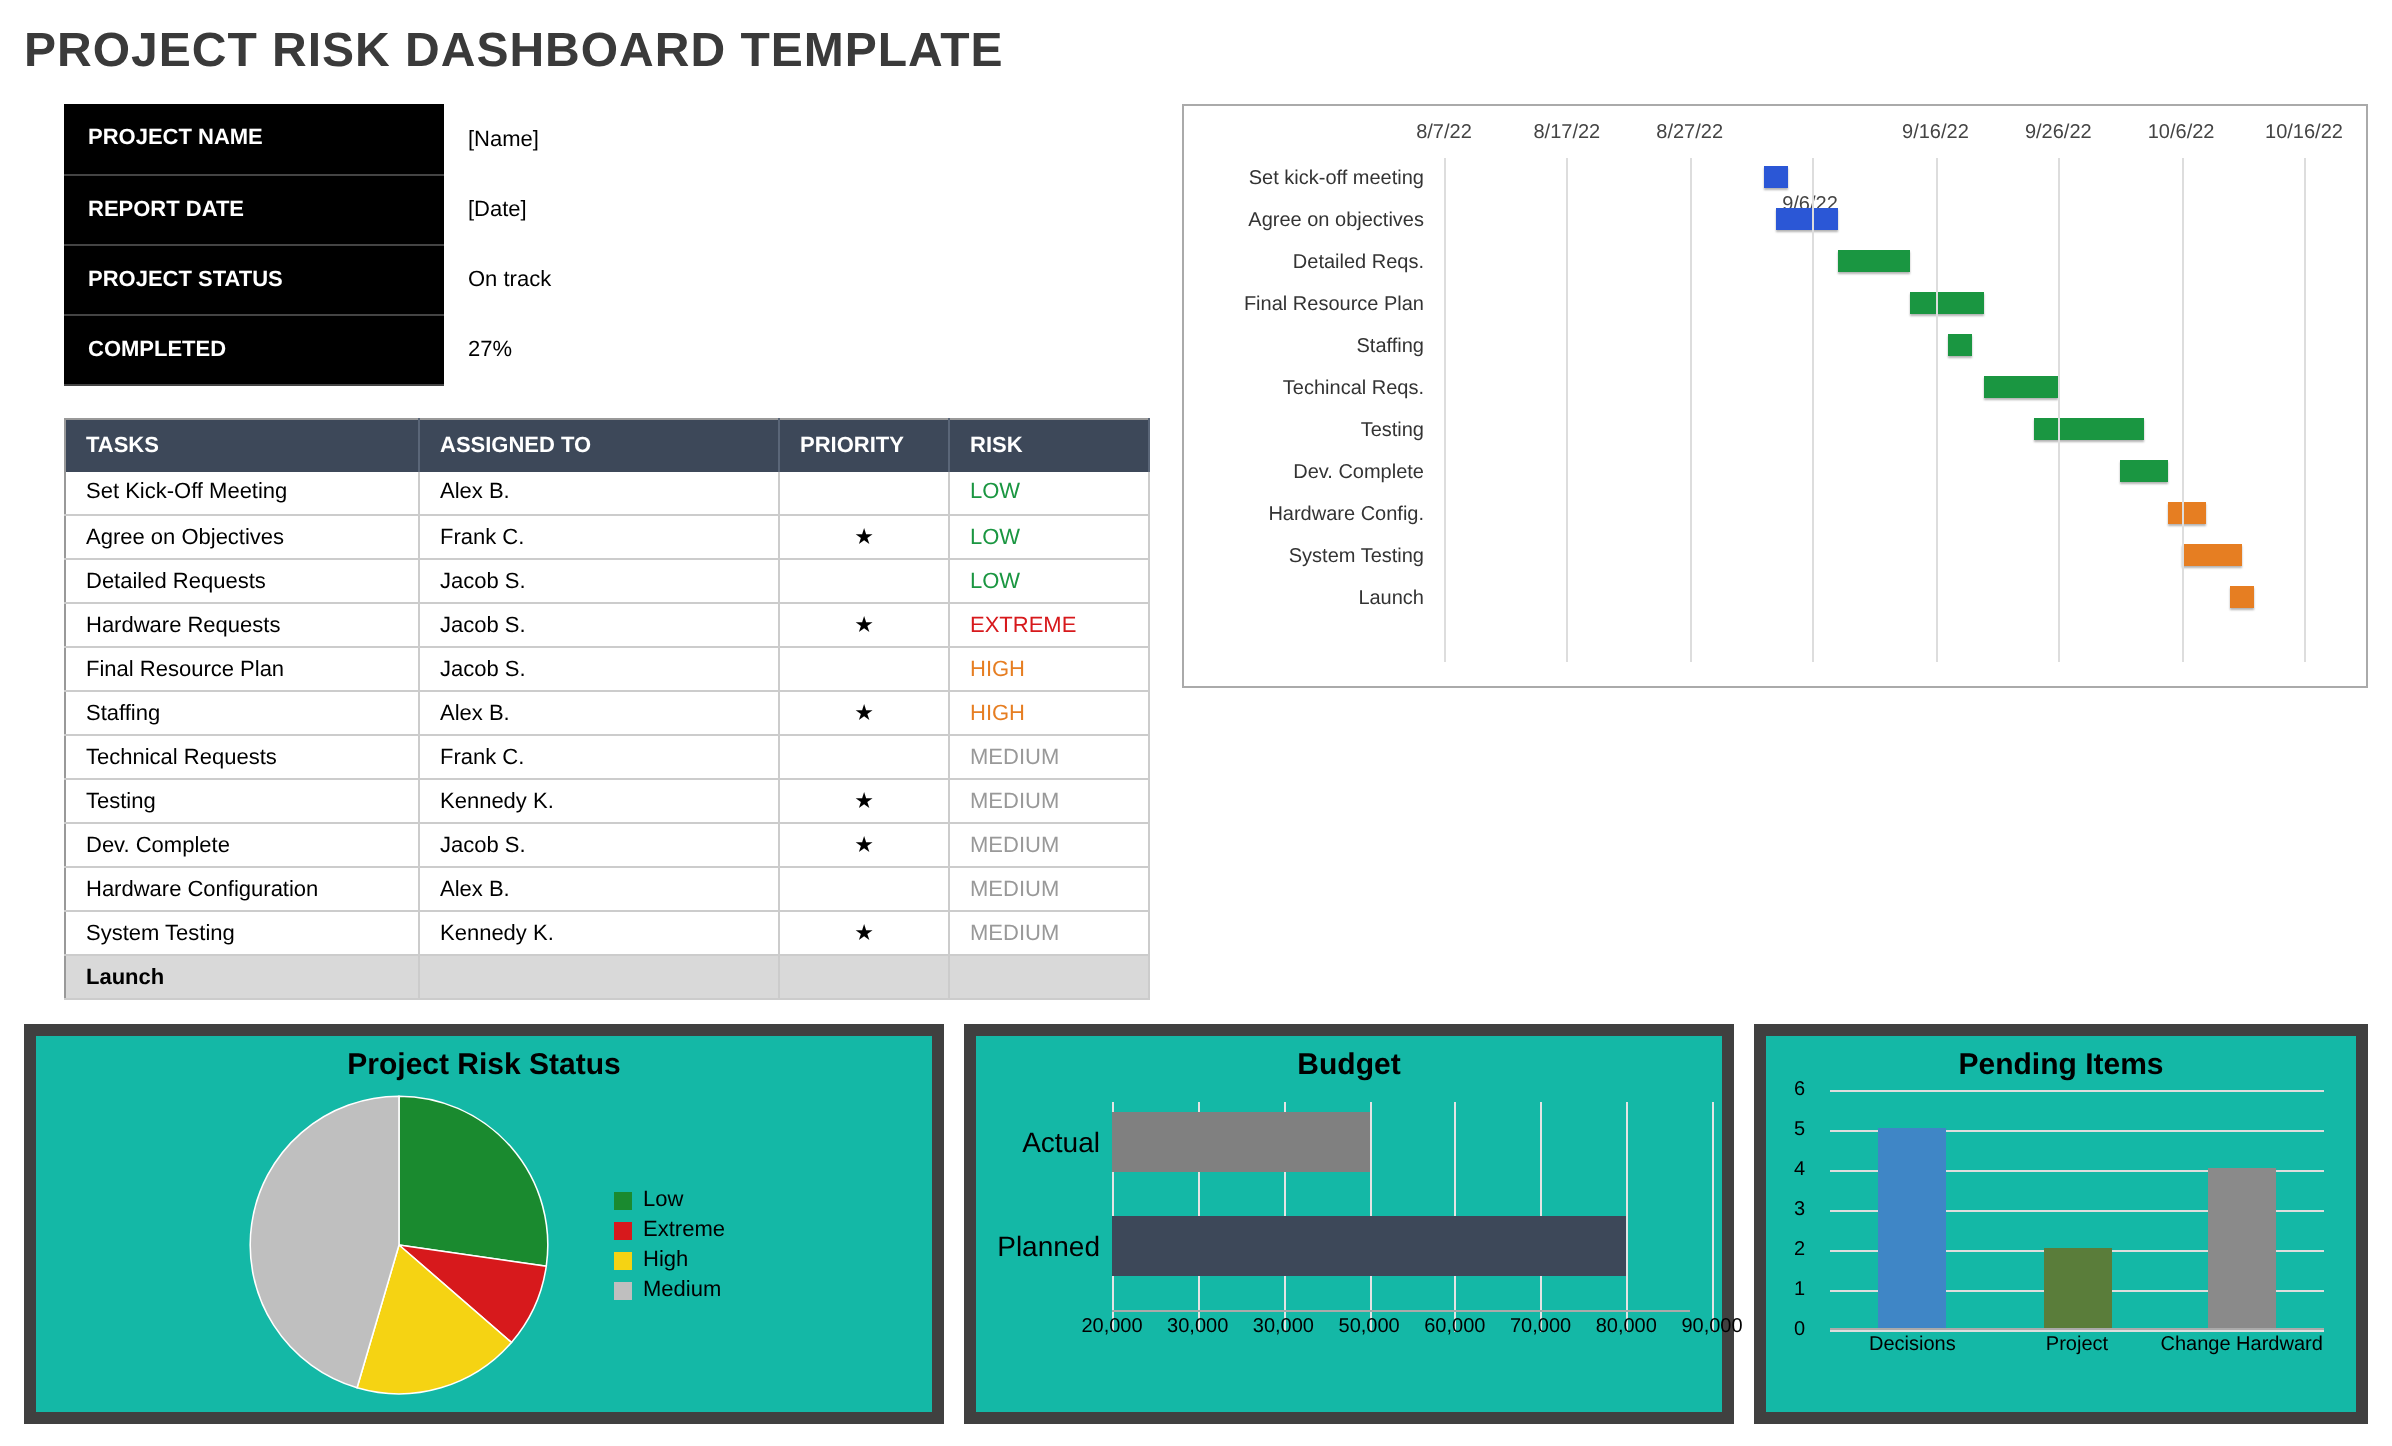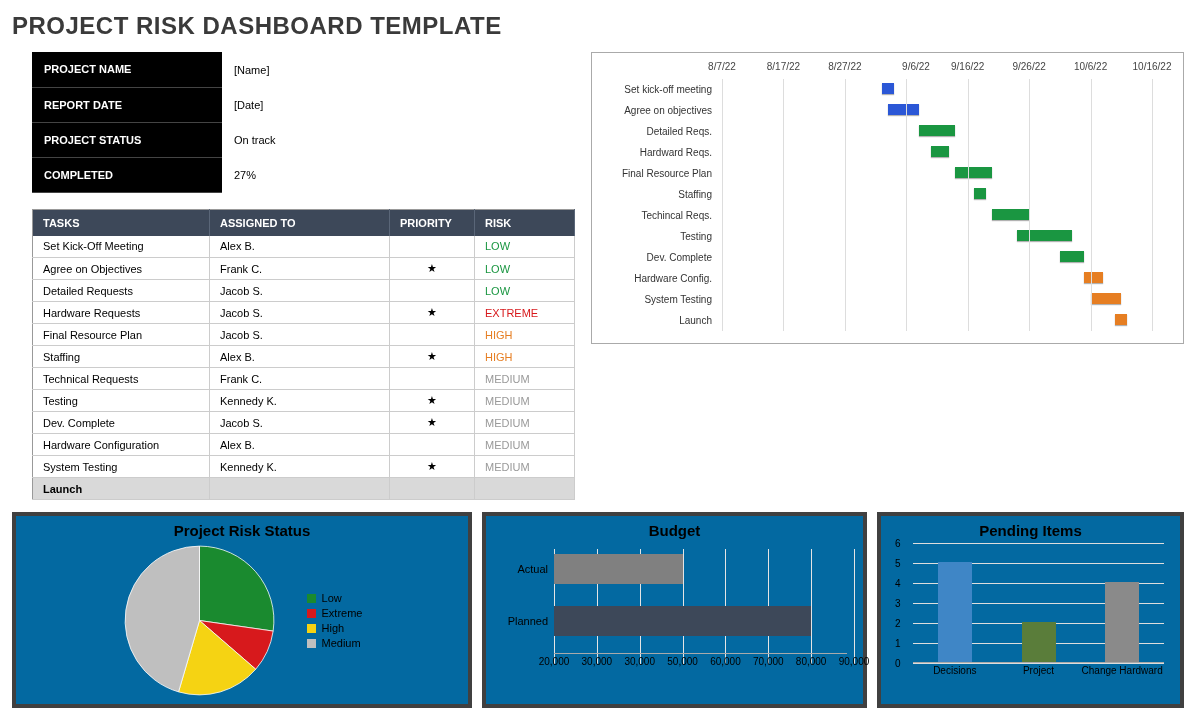--- a/index.html
+++ b/index.html
@@ -33,36 +33,36 @@
   .gantt-dates { position: relative; height: 18px; }
   .gantt-date { position: absolute; font-size: 10px; color: #444; transform: translateX(-50%); }
   .gantt-vline { position: absolute; top: 18px; bottom: 0; border-left: 1px solid #ddd; }
   .gantt-rows { }
   .gantt-row { height: 21px; position: relative; }
   .gantt-label { position: absolute; left: -130px; width: 125px; text-align: right; font-size: 10px; color: #333; line-height: 21px; padding-right: 5px; }
   .gantt-bar { position: absolute; top: 4px; height: 11px; border-radius: 0; }
 
   
   .charts-row { display: flex; gap: 10px; margin-top: 12px; }
-  .chart-box { border: 4px solid #404040; background: #0369a1; padding: 6px 8px; }
+  .chart-box { border: 6px solid #404040; background: #14b8a6; padding: 6px 8px; }
   .chart-title { text-align: center; font-weight: bold; font-size: 15px; margin-bottom: 4px; font-family: "Century Gothic", Arial, sans-serif; }
 
   
   .pie-box { flex: 0 0 460px; display: flex; flex-direction: column; }
   .pie-body { display: flex; align-items: center; justify-content: center; gap: 30px; flex: 1; }
   .pie-svg { width: 155px; height: 155px; }
   .legend { font-size: 11px; }
   .legend-row { display: flex; align-items: center; gap: 6px; margin: 3px 0; }
   .sw { width: 9px; height: 9px; display: inline-block; }
 
   
   .budget-box { flex: 0 0 385px; }
   .hbar-area { position: relative; height: 135px; margin: 10px 8px 0 60px; }
   .hbar-row { position: relative; height: 40px; margin-bottom: 12px; }
-  .hbar-label { position: absolute; left: -58px; width: 52px; text-align: right; font-size: 11px; line-height: 40px; }
+  .hbar-label { position: absolute; left: -58px; width: 52px; text-align: right; font-size: 14px; line-height: 40px; }
   .hbar-bar { position: absolute; top: 5px; height: 30px; }
   .hbar-axis { position: relative; height: 20px; border-top: 1px solid #aaa; margin-top: 4px; }
   .hbar-ticklabel { position: absolute; font-size: 10px; top: 2px; transform: translateX(-50%); }
   .hbar-vline { position: absolute; top: 0; bottom: 20px; border-left: 1px solid #e4e4e4; }
 
   
   .pending-box { flex: 1; }
   .vbar-area { position: relative; height: 120px; margin: 4px 8px 0 24px; border-bottom: 1px solid #aaa; }
   .vbar-grid { position: absolute; left: 0; right: 0; border-top: 1px solid #ddd; }
   .vbar-ytick { position: absolute; left: -18px; font-size: 10px; transform: translateY(-50%); }
@@ -181,42 +181,38 @@
         </tbody>
     </table>
   </div>
   <div class="right-col">
     <div class="gantt-box">
       <div class="gantt-grid" id="gantt-grid">
         <div class="gantt-dates" id="gantt-dates">
             <div class="gantt-date" style="left: 0px;">8/7/22</div>
             <div class="gantt-date" style="left: 61.4286px;">8/17/22</div>
             <div class="gantt-date" style="left: 122.857px;">8/27/22</div>
-            <div class="gantt-date" style="left: 194px;">9/6/22</div>
+            <div class="gantt-date" style="left: 183px; margin-top: 36px;">9/6/22</div>
             <div class="gantt-date" style="left: 245.714px;">9/16/22</div>
             <div class="gantt-date" style="left: 307.143px;">9/26/22</div>
             <div class="gantt-date" style="left: 368.571px;">10/6/22</div>
             <div class="gantt-date" style="left: 430px;">10/16/22</div>
           </div>
         <div class="gantt-rows" id="gantt-rows">
             <div class="gantt-row">
               <div class="gantt-label">Set kick-off meeting</div>
     <div class="gantt-bar" style="left:159.71428571428572px;width:12.285714285714278px;background:#2b57d6;box-shadow:0 1px 1px rgba(0,0,0,0.3)"></div>
             </div>
             <div class="gantt-row">
               <div class="gantt-label">Agree on objectives</div>
     <div class="gantt-bar" style="left:165.85714285714286px;width:30.714285714285694px;background:#2b57d6;box-shadow:0 1px 1px rgba(0,0,0,0.3)"></div>
             </div>
             <div class="gantt-row">
               <div class="gantt-label">Detailed Reqs.</div>
     <div class="gantt-bar" style="left:196.57142857142856px;width:36.85714285714286px;background:#1a9641;box-shadow:0 1px 1px rgba(0,0,0,0.3)"></div>
-            </div>
-            <div class="gantt-row">
-              <div class="gantt-label">Hardward Reqs.</div>
-    <div class="gantt-bar" style="left:208.85714285714286px;width:18.428571428571416px;background:#1a9641;box-shadow:0 1px 1px rgba(0,0,0,0.3)"></div>
             </div>
             <div class="gantt-row">
               <div class="gantt-label">Final Resource Plan</div>
     <div class="gantt-bar" style="left:233.42857142857142px;width:36.85714285714286px;background:#1a9641;box-shadow:0 1px 1px rgba(0,0,0,0.3)"></div>
             </div>
             <div class="gantt-row">
               <div class="gantt-label">Staffing</div>
     <div class="gantt-bar" style="left:251.85714285714286px;width:12.285714285714306px;background:#1a9641;box-shadow:0 1px 1px rgba(0,0,0,0.3)"></div>
             </div>
             <div class="gantt-row">

